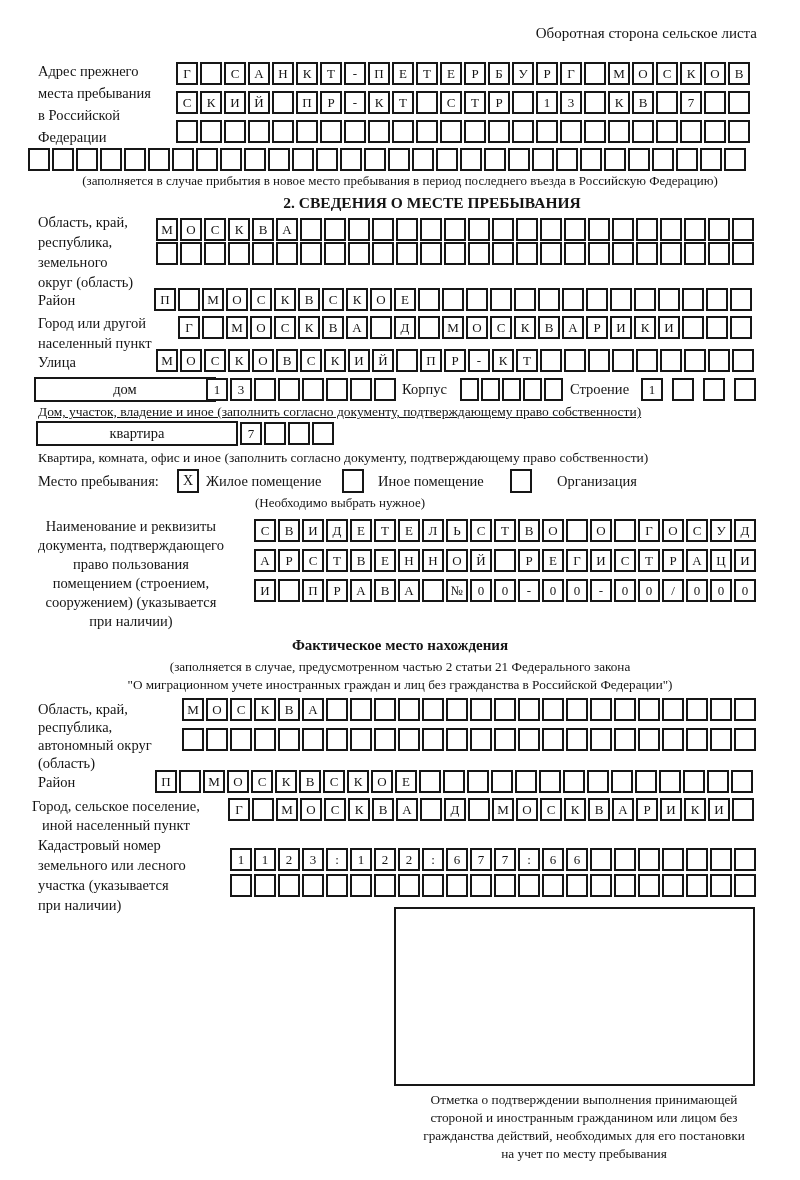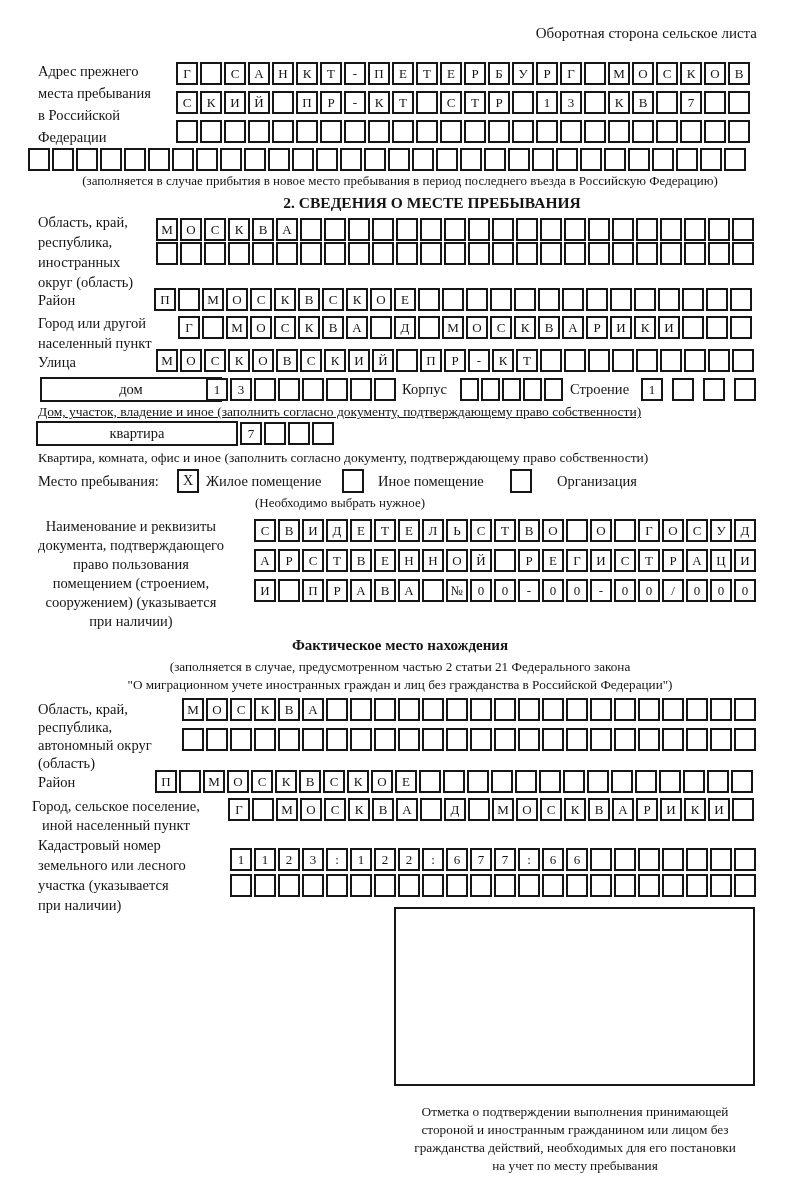--- a/index.html
+++ b/index.html
@@ -56,39 +56,39 @@
   <div class="abs cellrow" style="top:91px;left:176px;"><span class="cell">С</span><span class="cell">К</span><span class="cell">И</span><span class="cell">Й</span><span class="cell"></span><span class="cell">П</span><span class="cell">Р</span><span class="cell">-</span><span class="cell">К</span><span class="cell">Т</span><span class="cell"></span><span class="cell">С</span><span class="cell">Т</span><span class="cell">Р</span><span class="cell"></span><span class="cell">1</span><span class="cell">3</span><span class="cell"></span><span class="cell">К</span><span class="cell">В</span><span class="cell"></span><span class="cell">7</span><span class="cell"></span><span class="cell"></span></div>
   <div class="abs cellrow" style="top:120px;left:176px;"><span class="cell"></span><span class="cell"></span><span class="cell"></span><span class="cell"></span><span class="cell"></span><span class="cell"></span><span class="cell"></span><span class="cell"></span><span class="cell"></span><span class="cell"></span><span class="cell"></span><span class="cell"></span><span class="cell"></span><span class="cell"></span><span class="cell"></span><span class="cell"></span><span class="cell"></span><span class="cell"></span><span class="cell"></span><span class="cell"></span><span class="cell"></span><span class="cell"></span><span class="cell"></span><span class="cell"></span></div>
   <div class="abs cellrow" style="top:148px;left:28px;"><span class="cell"></span><span class="cell"></span><span class="cell"></span><span class="cell"></span><span class="cell"></span><span class="cell"></span><span class="cell"></span><span class="cell"></span><span class="cell"></span><span class="cell"></span><span class="cell"></span><span class="cell"></span><span class="cell"></span><span class="cell"></span><span class="cell"></span><span class="cell"></span><span class="cell"></span><span class="cell"></span><span class="cell"></span><span class="cell"></span><span class="cell"></span><span class="cell"></span><span class="cell"></span><span class="cell"></span><span class="cell"></span><span class="cell"></span><span class="cell"></span><span class="cell"></span><span class="cell"></span><span class="cell"></span></div>
   <div class="abs cap center" style="top:173px;">(заполняется в случае прибытия в новое место пребывания в период последнего въезда в Российскую Федерацию)</div>
 
   <div class="abs title center" style="top:194px;">2. СВЕДЕНИЯ О МЕСТЕ ПРЕБЫВАНИЯ</div>
 
   <div class="abs lbl mlines lh20" style="top:212px;left:38px;">
       <div>Область, край,</div>
       <div>республика,</div>
-      <div>иностранных</div>
+      <div>земельного</div>
       <div>округ (область)</div>
     </div>
   <div class="abs cellrow" style="top:218px;left:156px;"><span class="cell">М</span><span class="cell">О</span><span class="cell">С</span><span class="cell">К</span><span class="cell">В</span><span class="cell">А</span><span class="cell"></span><span class="cell"></span><span class="cell"></span><span class="cell"></span><span class="cell"></span><span class="cell"></span><span class="cell"></span><span class="cell"></span><span class="cell"></span><span class="cell"></span><span class="cell"></span><span class="cell"></span><span class="cell"></span><span class="cell"></span><span class="cell"></span><span class="cell"></span><span class="cell"></span><span class="cell"></span><span class="cell"></span></div>
   <div class="abs cellrow" style="top:242px;left:156px;"><span class="cell"></span><span class="cell"></span><span class="cell"></span><span class="cell"></span><span class="cell"></span><span class="cell"></span><span class="cell"></span><span class="cell"></span><span class="cell"></span><span class="cell"></span><span class="cell"></span><span class="cell"></span><span class="cell"></span><span class="cell"></span><span class="cell"></span><span class="cell"></span><span class="cell"></span><span class="cell"></span><span class="cell"></span><span class="cell"></span><span class="cell"></span><span class="cell"></span><span class="cell"></span><span class="cell"></span><span class="cell"></span></div>
 
   <div class="abs lbl" style="top:290px;left:38px;">Район</div>
   <div class="abs cellrow" style="top:288px;left:154px;"><span class="cell">П</span><span class="cell"></span><span class="cell">М</span><span class="cell">О</span><span class="cell">С</span><span class="cell">К</span><span class="cell">В</span><span class="cell">С</span><span class="cell">К</span><span class="cell">О</span><span class="cell">Е</span><span class="cell"></span><span class="cell"></span><span class="cell"></span><span class="cell"></span><span class="cell"></span><span class="cell"></span><span class="cell"></span><span class="cell"></span><span class="cell"></span><span class="cell"></span><span class="cell"></span><span class="cell"></span><span class="cell"></span><span class="cell"></span></div>
 
   <div class="abs lbl mlines lh20" style="top:313px;left:38px;">
       <div>Город или другой</div>
       <div>населенный пункт</div>
     </div>
   <div class="abs cellrow" style="top:316px;left:178px;"><span class="cell">Г</span><span class="cell"></span><span class="cell">М</span><span class="cell">О</span><span class="cell">С</span><span class="cell">К</span><span class="cell">В</span><span class="cell">А</span><span class="cell"></span><span class="cell">Д</span><span class="cell"></span><span class="cell">М</span><span class="cell">О</span><span class="cell">С</span><span class="cell">К</span><span class="cell">В</span><span class="cell">А</span><span class="cell">Р</span><span class="cell">И</span><span class="cell">К</span><span class="cell">И</span><span class="cell"></span><span class="cell"></span><span class="cell"></span></div>
 
   <div class="abs lbl" style="top:352px;left:38px;">Улица</div>
   <div class="abs cellrow" style="top:349px;left:156px;"><span class="cell">М</span><span class="cell">О</span><span class="cell">С</span><span class="cell">К</span><span class="cell">О</span><span class="cell">В</span><span class="cell">С</span><span class="cell">К</span><span class="cell">И</span><span class="cell">Й</span><span class="cell"></span><span class="cell">П</span><span class="cell">Р</span><span class="cell">-</span><span class="cell">К</span><span class="cell">Т</span><span class="cell"></span><span class="cell"></span><span class="cell"></span><span class="cell"></span><span class="cell"></span><span class="cell"></span><span class="cell"></span><span class="cell"></span><span class="cell"></span></div>
 
-  <div class="abs bigbox" style="top:377px;left:40px;width:182px;height:25px;text-align:right;">дом</div>
+  <div class="abs bigbox" style="top:377px;left:34px;width:182px;height:25px;text-align:right;">дом</div>
   <div class="abs cellrow" style="top:378px;left:206px;"><span class="cell">1</span><span class="cell">3</span><span class="cell"></span><span class="cell"></span><span class="cell"></span><span class="cell"></span><span class="cell"></span><span class="cell"></span></div>
   <div class="abs lbl" style="top:379px;left:402px;">Корпус</div>
   <div class="abs cellrow tight" style="top:378px;left:460px;"><span class="cell"></span><span class="cell"></span><span class="cell"></span><span class="cell"></span><span class="cell"></span></div>
   <div class="abs lbl" style="top:379px;left:570px;">Строение</div>
   <div class="abs cellrow wide" style="top:378px;left:641px;"><span class="cell">1</span><span class="cell"></span><span class="cell"></span><span class="cell"></span></div>
   <div class="abs cap" style="top:404px;left:38px;font-size:13.5px;text-decoration:underline;">Дом, участок, владение и иное (заполнить согласно документу, подтверждающему право собственности)</div>
 
   <div class="abs bigbox" style="top:421px;left:36px;width:202px;height:25px;">квартира</div>
   <div class="abs cellrow" style="top:422px;left:240px;"><span class="cell">7</span><span class="cell"></span><span class="cell"></span><span class="cell"></span></div>
   <div class="abs cap" style="top:450px;left:38px;font-size:13.5px;">Квартира, комната, офис и иное (заполнить согласно документу, подтверждающему право собственности)</div>
@@ -139,20 +139,20 @@
   <div class="abs lbl mlines lh20" style="top:835px;left:38px;">
       <div>Кадастровый номер</div>
       <div>земельного или лесного</div>
       <div>участка (указывается</div>
       <div>при наличии)</div>
     </div>
   <div class="abs cellrow" style="top:848px;left:230px;"><span class="cell">1</span><span class="cell">1</span><span class="cell">2</span><span class="cell">3</span><span class="cell">:</span><span class="cell">1</span><span class="cell">2</span><span class="cell">2</span><span class="cell">:</span><span class="cell">6</span><span class="cell">7</span><span class="cell">7</span><span class="cell">:</span><span class="cell">6</span><span class="cell">6</span><span class="cell"></span><span class="cell"></span><span class="cell"></span><span class="cell"></span><span class="cell"></span><span class="cell"></span><span class="cell"></span></div>
   <div class="abs cellrow" style="top:874px;left:230px;"><span class="cell"></span><span class="cell"></span><span class="cell"></span><span class="cell"></span><span class="cell"></span><span class="cell"></span><span class="cell"></span><span class="cell"></span><span class="cell"></span><span class="cell"></span><span class="cell"></span><span class="cell"></span><span class="cell"></span><span class="cell"></span><span class="cell"></span><span class="cell"></span><span class="cell"></span><span class="cell"></span><span class="cell"></span><span class="cell"></span><span class="cell"></span><span class="cell"></span></div>
 
   <div class="abs stamp" style="top:907px;left:394px;width:361px;height:179px;"></div>
-  <div class="abs mlines capcenter" style="top:1091px;left:365px;width:420px;margin-top:12px;">
+  <div class="abs mlines capcenter" style="top:1091px;left:374px;width:420px;">
       <div>Отметка о подтверждении выполнения принимающей</div>
       <div>стороной и иностранным гражданином или лицом без</div>
       <div>гражданства действий, необходимых для его постановки</div>
       <div>на учет по месту пребывания</div>
     </div>
 
 </div>
 
 </body></html>

